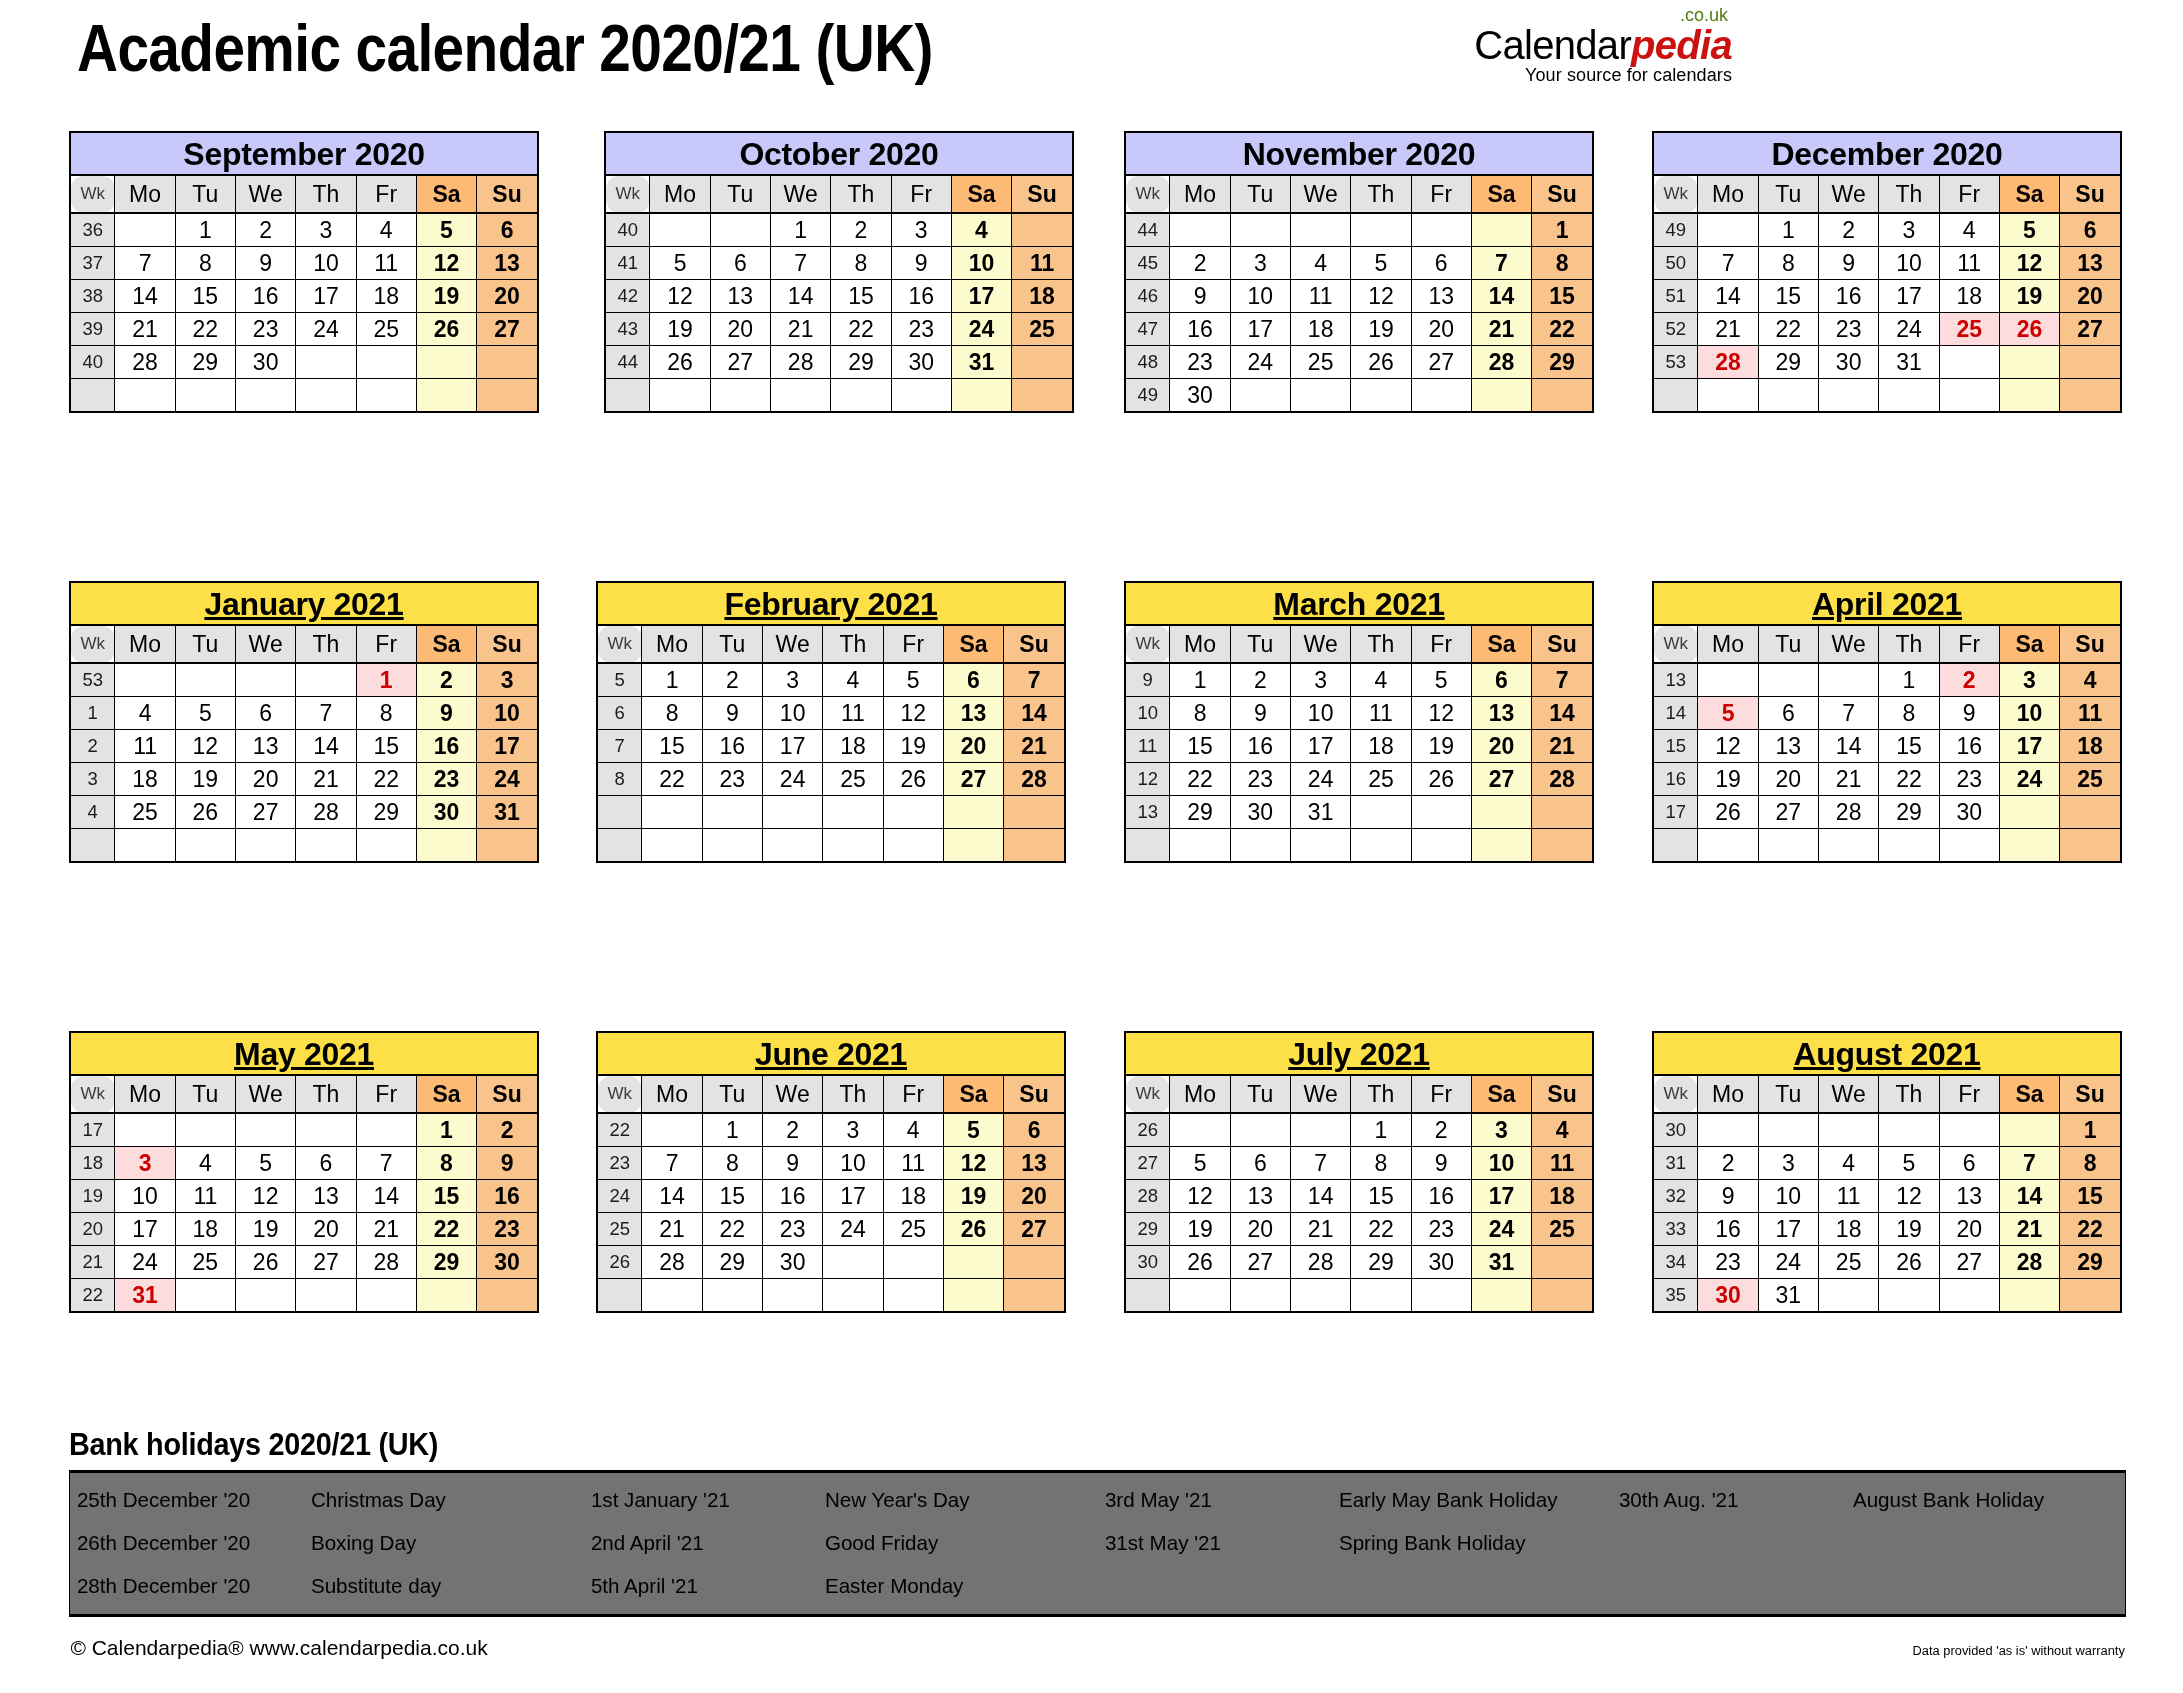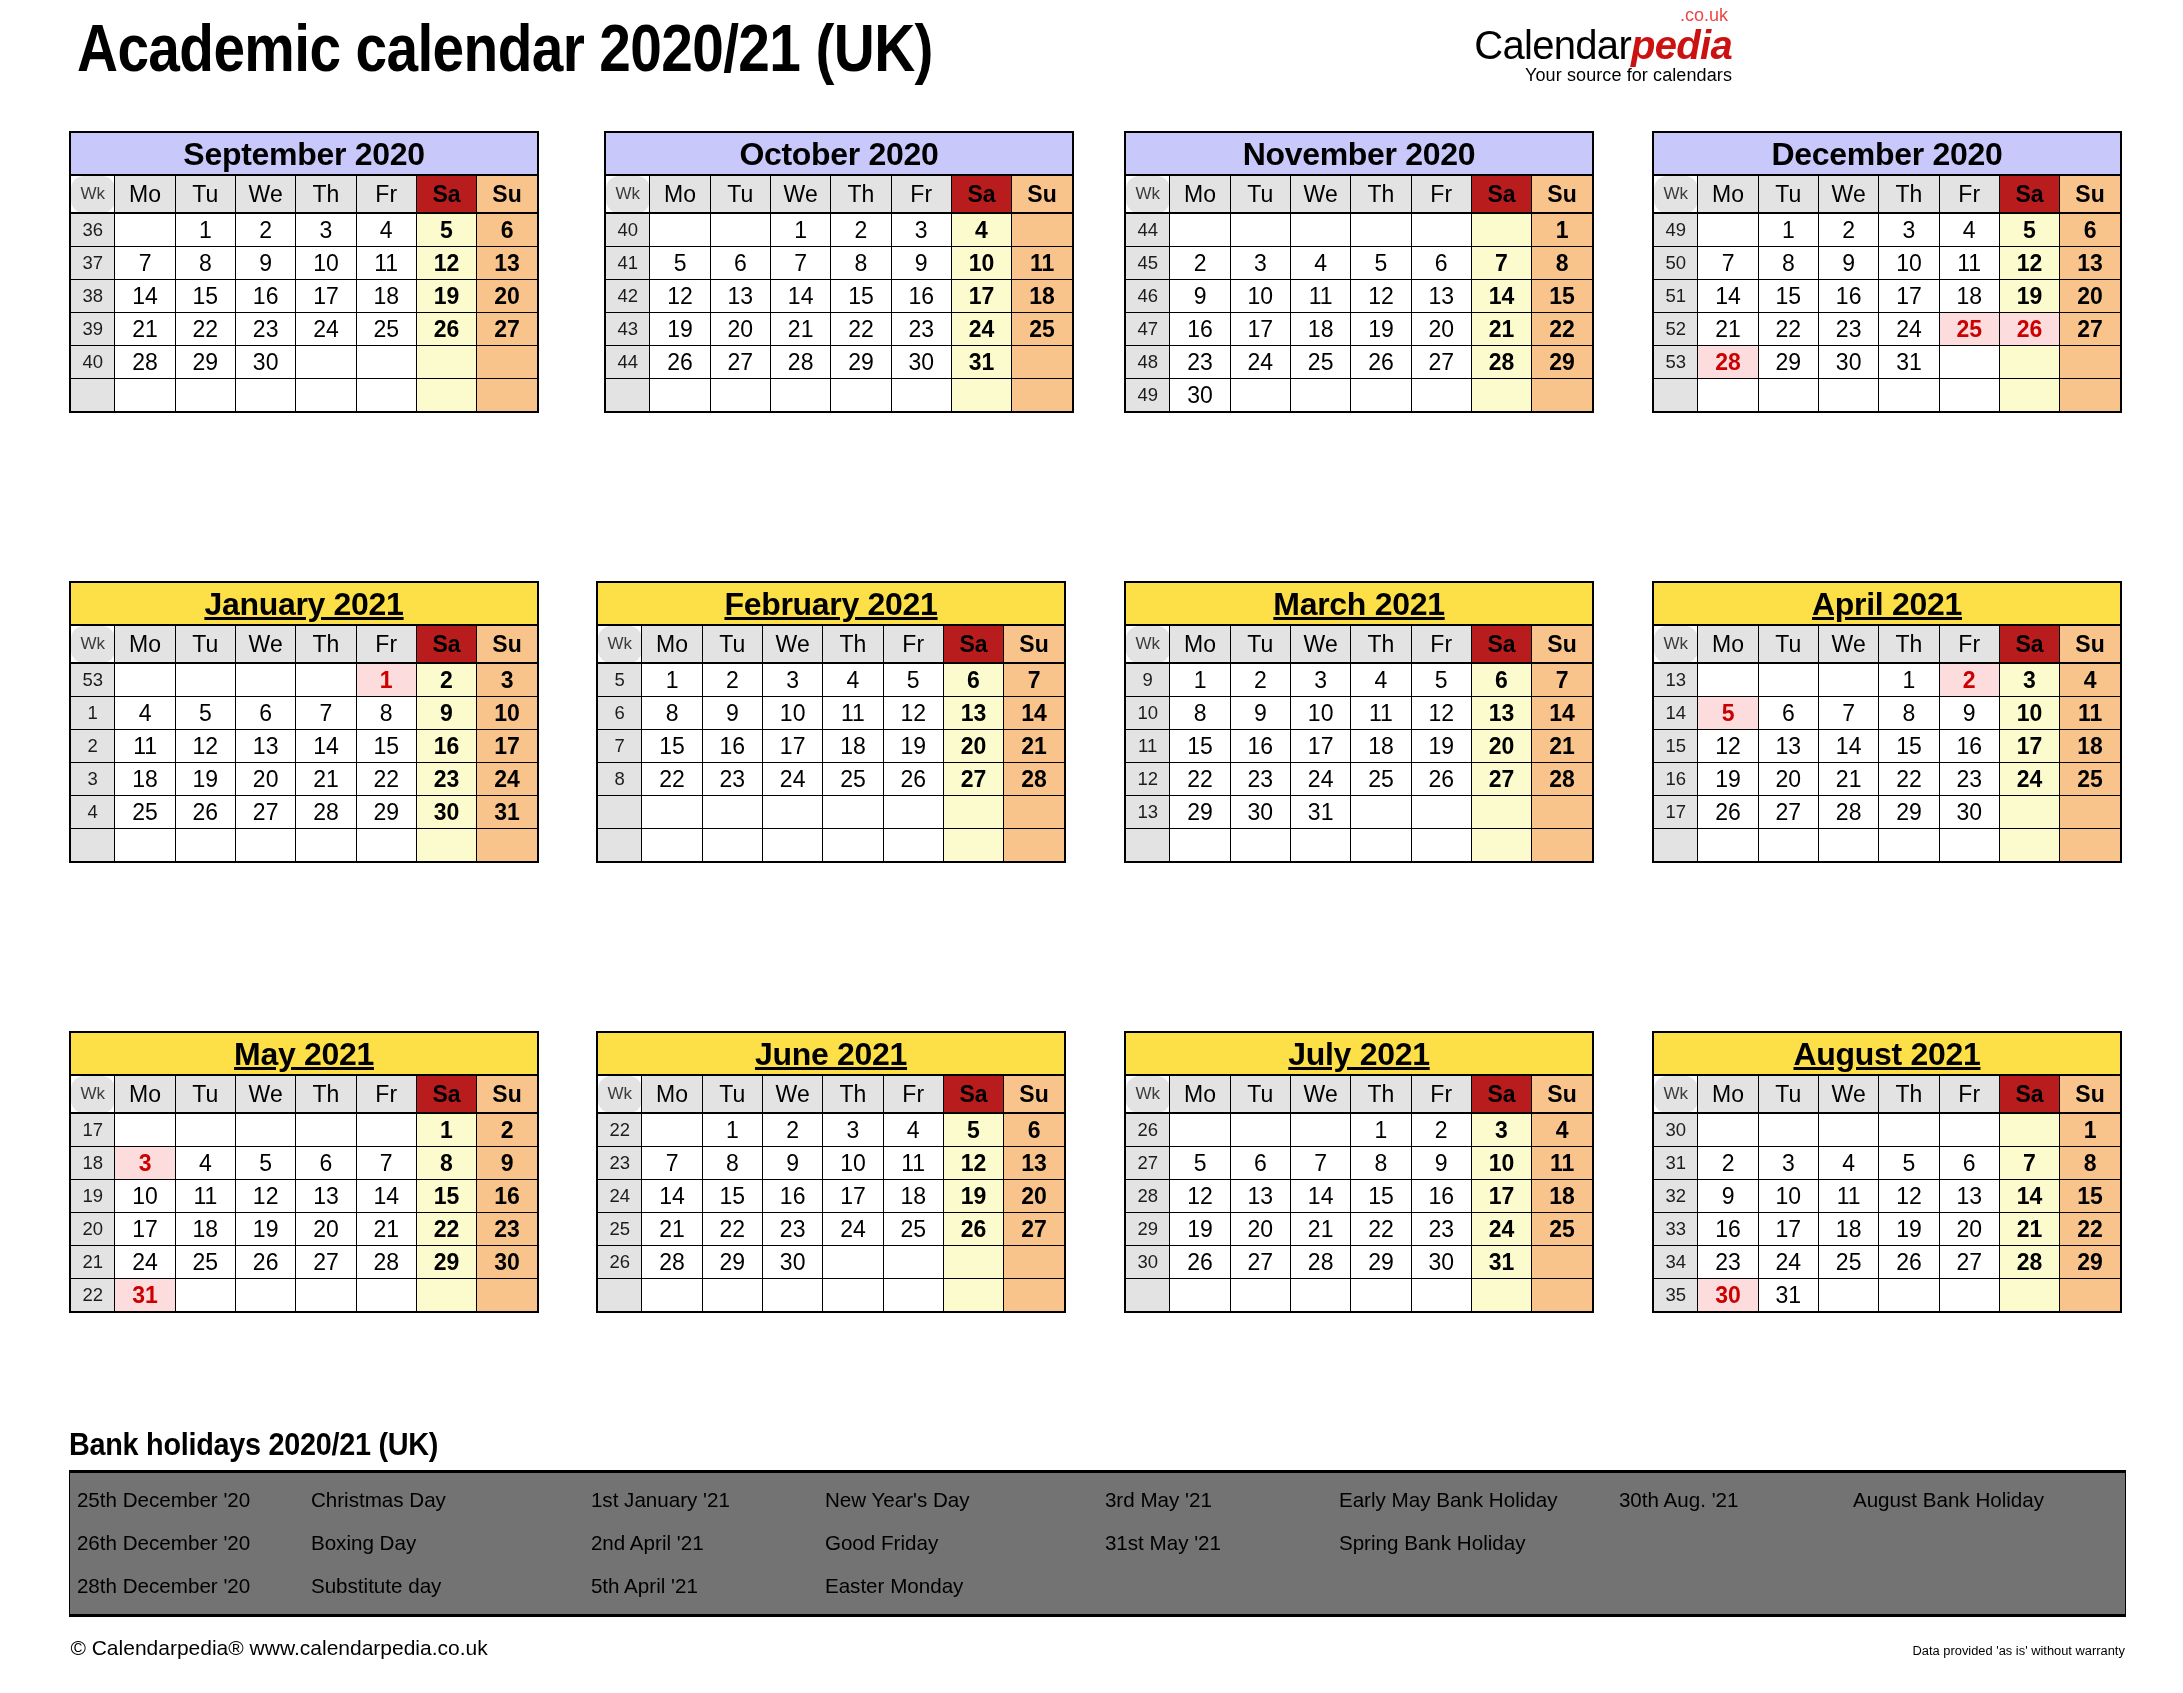--- a/index.html
+++ b/index.html
@@ -57,21 +57,21 @@
     color: #cc1111;
     font-weight: bold;
     font-style: italic;
     letter-spacing: -0.7px;
   }
   .brand-couk {
     position: absolute;
     right: 4.1px;
     top: -19px;
     font-size: 18px;
-    color: #ef4444;
+    color: #4d7c0f;
     font-style: normal;
     font-weight: normal;
     letter-spacing: 0;
   }
   .brand-tagline {
     font-size: 18px;
     margin-top: 0;
     letter-spacing: 0.1px;
     white-space: nowrap;
   }
@@ -129,21 +129,21 @@
     height: 36px;
     border-top: none;
     border-bottom-width: 2.1px;
   }
   table.cal th.hdr-wk {
     font-size: 17px;
     color: #3c3c3c;
     border-radius: 13px;
   }
   table.cal th.hdr-sa {
-    background: #b91c1c;
+    background: #fdba74;
     font-weight: bold;
   }
   table.cal th.hdr-su {
     background: #f9c48c;
     font-weight: bold;
   }
   table.cal td.wk {
     background: #e3e3e3;
     font-size: 18.5px;
     color: #1c1c1c;

